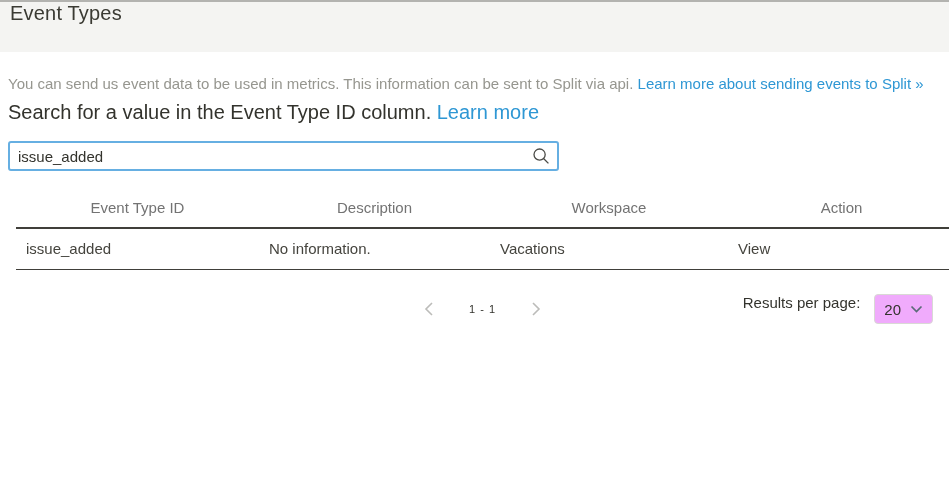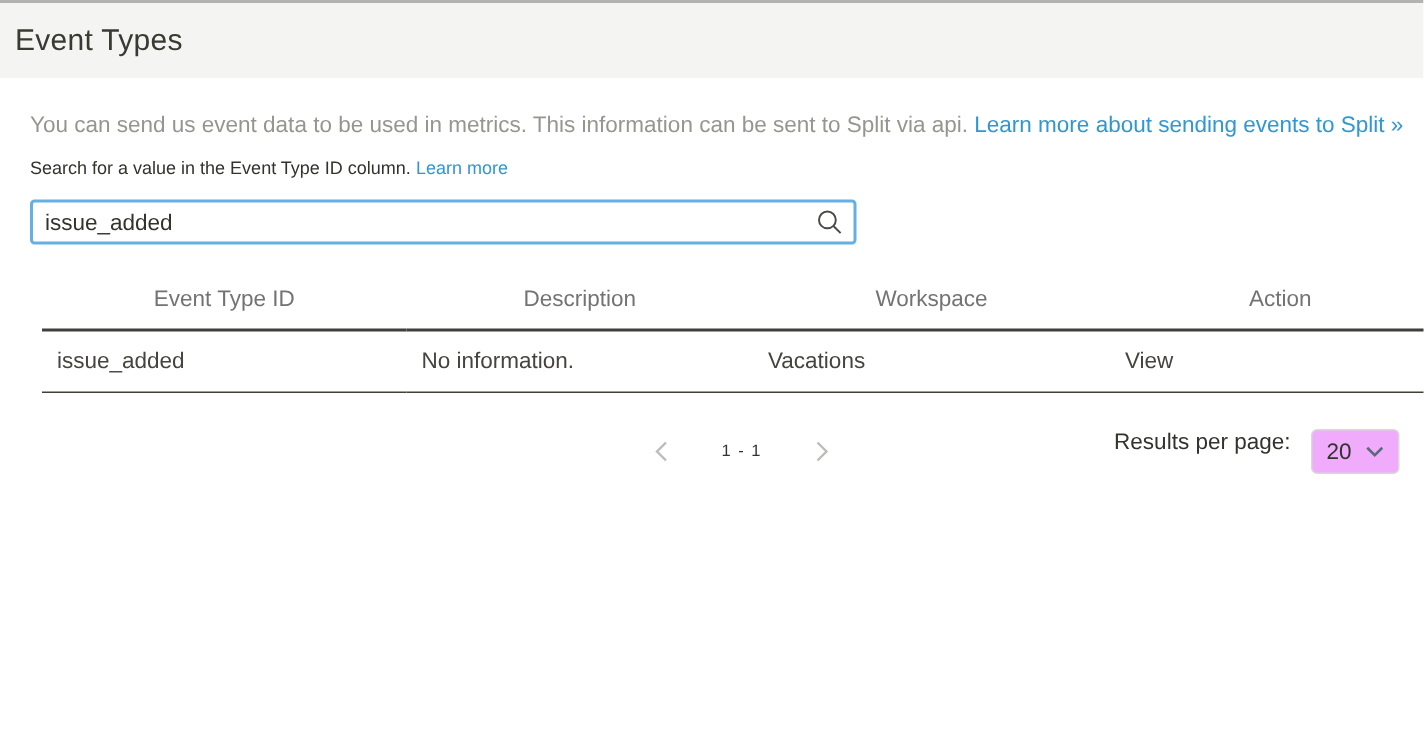--- a/index.html
+++ b/index.html
@@ -8,35 +8,35 @@
     width: 949px; height: 496px;
     background: #ffffff;
     font-family: "Liberation Sans", sans-serif;
     color: #33332d;
     overflow: hidden;
   }
   .top-strip { height: 2px; background: #b3b3b0; }
   .page-header {
     background: #f4f4f2;
     height: 50px;
-    display: flex; align-items: center;
+    display: flex; align-items: flex-start;
     padding-left: 10px;
   }
   .page-title {
     font-size: 20px; font-weight: 400; color: #3a3a33;
     margin: 0; letter-spacing: 0.2px;
   }
-  .main { padding: 23px 0 0 20px; }
+  .main { padding: 23px 0 0 8px; }
   a.link { color: #2e97d4; text-decoration: none; cursor: pointer; }
   .intro {
     font-size: 15px; color: #96968f; margin: 0;
     line-height: 18px;
   }
   .hint {
-    font-size: 12px; color: #33332d; margin-top: 10px;
+    font-size: 20px; color: #33332d; margin-top: 10px;
     line-height: 18px;
   }
   .search-wrap { position: relative; width: 551px; margin-top: 10px; }
   .search-input {
     width: 100%; height: 30px;
     border: 2px solid #66afe2; border-radius: 3px;
     font-family: "Liberation Sans", sans-serif;
     font-size: 15px; color: #33332d;
     padding: 0 36px 0 8px;
     outline: none;

